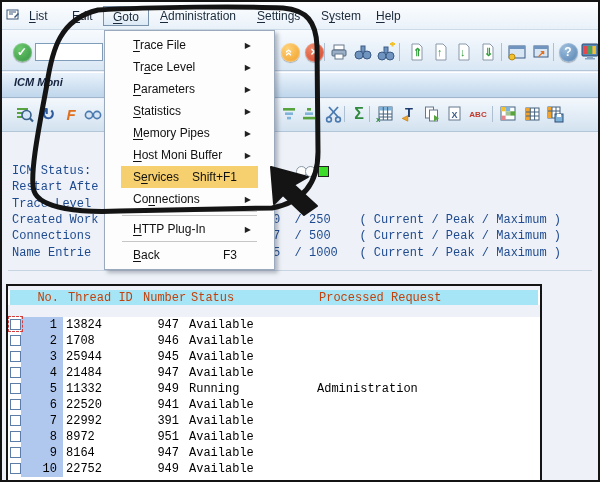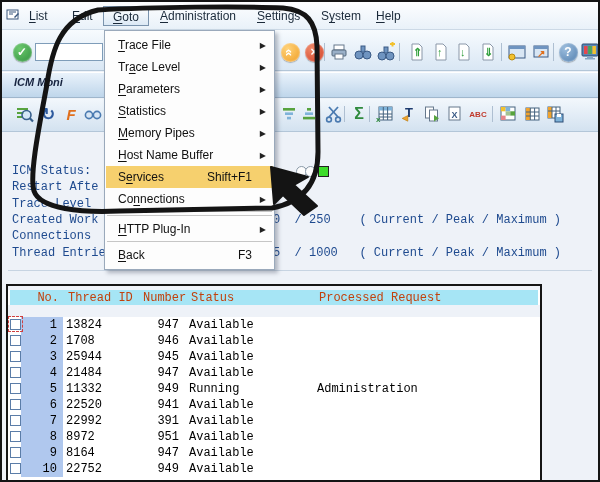--- a/index.html
+++ b/index.html
@@ -41,21 +41,21 @@
   
   .stline { position:absolute; left:10px; font:12px "Liberation Mono",monospace; color:#1e4a8f; white-space:pre; }
   .stright { position:absolute; left:271px; font:12px "Liberation Mono",monospace; color:#1e4a8f; white-space:pre; }
   .tlight { position:absolute; left:294px; top:164px; display:flex; align-items:center; }
   .tl-circle { width:11px; height:11px; border-radius:50%; background:#fdfdfd; border:1.5px solid #8a9aa8; margin-right:-2px; }
   .tl-square { width:11px; height:11px; background:#3ddc2a; border:1.5px solid #222; margin-left:4px; }
   .hrule { position:absolute; left:6px; top:268px; width:584px; height:1px; background:#c7d4e2; }
 
   
   .dropdown { position:absolute; left:102px; top:28px; width:171px; background:#fdfdfd;
-              border:1px solid #9aa9bb; box-shadow:3px 3px 4px rgba(60,70,90,.35); z-index:40; padding:3px 1px; }
+              border:1px solid #9aa9bb; box-shadow:3px 3px 4px rgba(60,70,90,.35); z-index:40; padding:3px 16px; }
   .dd-item { position:relative; height:22px; display:flex; align-items:center; padding-left:12px; font-size:12px; color:#111; cursor:default; }
   .dd-item.hl { background:#f6d06e; }
   .dd-accel { position:absolute; right:21px; }
   .dd-arrow { position:absolute; right:7px; font-size:8px; color:#222; }
   .dd-sep { height:3px; border-top:1px solid #c6c6c6; margin:1px 1px 0 1px; }
 
   
   .table { position:absolute; left:4px; top:282px; width:536px; height:196px; background:#fff;
            border:2px solid #151515; border-bottom:none; }
   .thead-pad { height:4px; background:#eef2f8; }
@@ -316,22 +316,23 @@
         <rect x="10" y="10" width="8" height="8" fill="#7fb3d9" stroke="#2d4d74"></rect>
         <rect x="12" y="10" width="4" height="3" fill="#fff"></rect>
       </svg>
   </span>
 
   <div class="stline" style="top:162px">ICM Status:</div>
   <div class="stline" style="top:178px">Restart Afte</div>
   <div class="stline" style="top:195px">Trace Level</div>
   <div class="stline" style="top:211px">Created Work</div>
   <div class="stline" style="top:227px">Connections </div>
-  <div class="stline" style="top:244px">Thread Entrie</div>
+  <div class="stline" style="top:244px">Name Entrie</div>
   <div class="stright" style="top:211px">0  / 250    ( Current / Peak / Maximum )</div>
+  <div class="stright" style="top:227px">7  / 500    ( Current / Peak / Maximum )</div>
   <div class="stright" style="top:244px">5  / 1000   ( Current / Peak / Maximum )</div>
   <div class="tlight">
     <span class="tl-circle"></span>
     <span class="tl-circle"></span>
     <span class="tl-square"></span>
   </div>
   <div class="hrule"></div>
 
   <div class="table">
     <div class="thead-pad"></div>
@@ -463,21 +464,21 @@
       </div>
     <div class="dd-item">
         <span><span></span><span class="mk">S</span><span>tatistics</span></span>
         <span class="dd-arrow">▶</span>
       </div>
     <div class="dd-item">
         <span><span></span><span class="mk">M</span><span>emory Pipes</span></span>
         <span class="dd-arrow">▶</span>
       </div>
     <div class="dd-item">
-        <span><span></span><span class="mk">H</span><span>ost Name Buffer</span></span>
+        <span><span></span><span class="mk">H</span><span>ost Moni Buffer</span></span>
         <span class="dd-arrow">▶</span>
       </div>
     <div class="dd-item hl">
         <span><span>S</span><span class="mk">e</span><span>rvices</span></span>
         <span class="dd-accel">Shift+F1</span>
       </div>
     <div class="dd-item">
         <span><span>Co</span><span class="mk">n</span><span>nections</span></span>
         <span class="dd-arrow">▶</span>
       </div>

